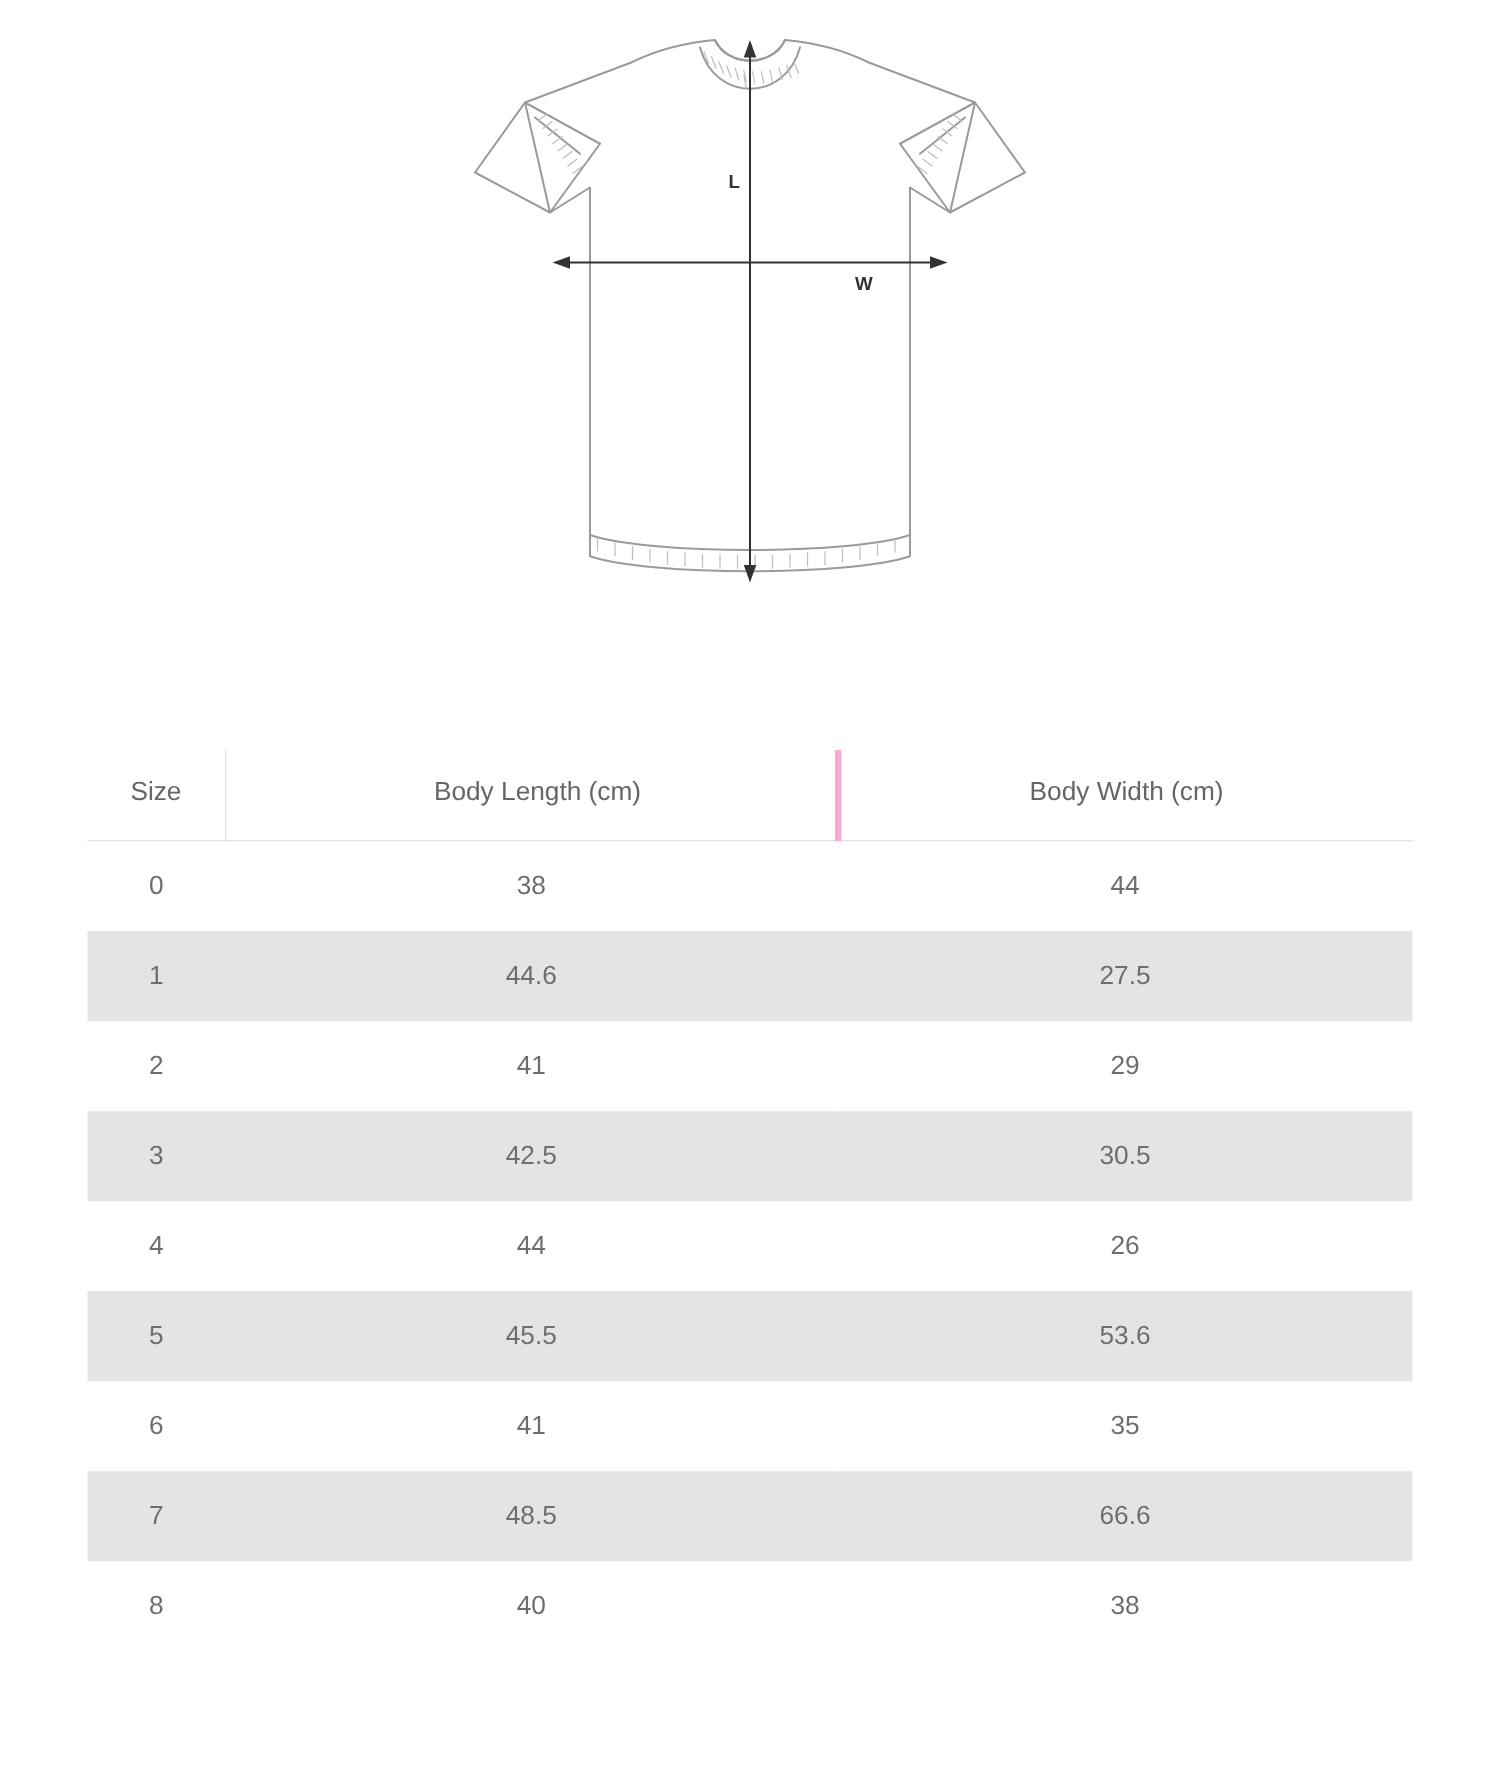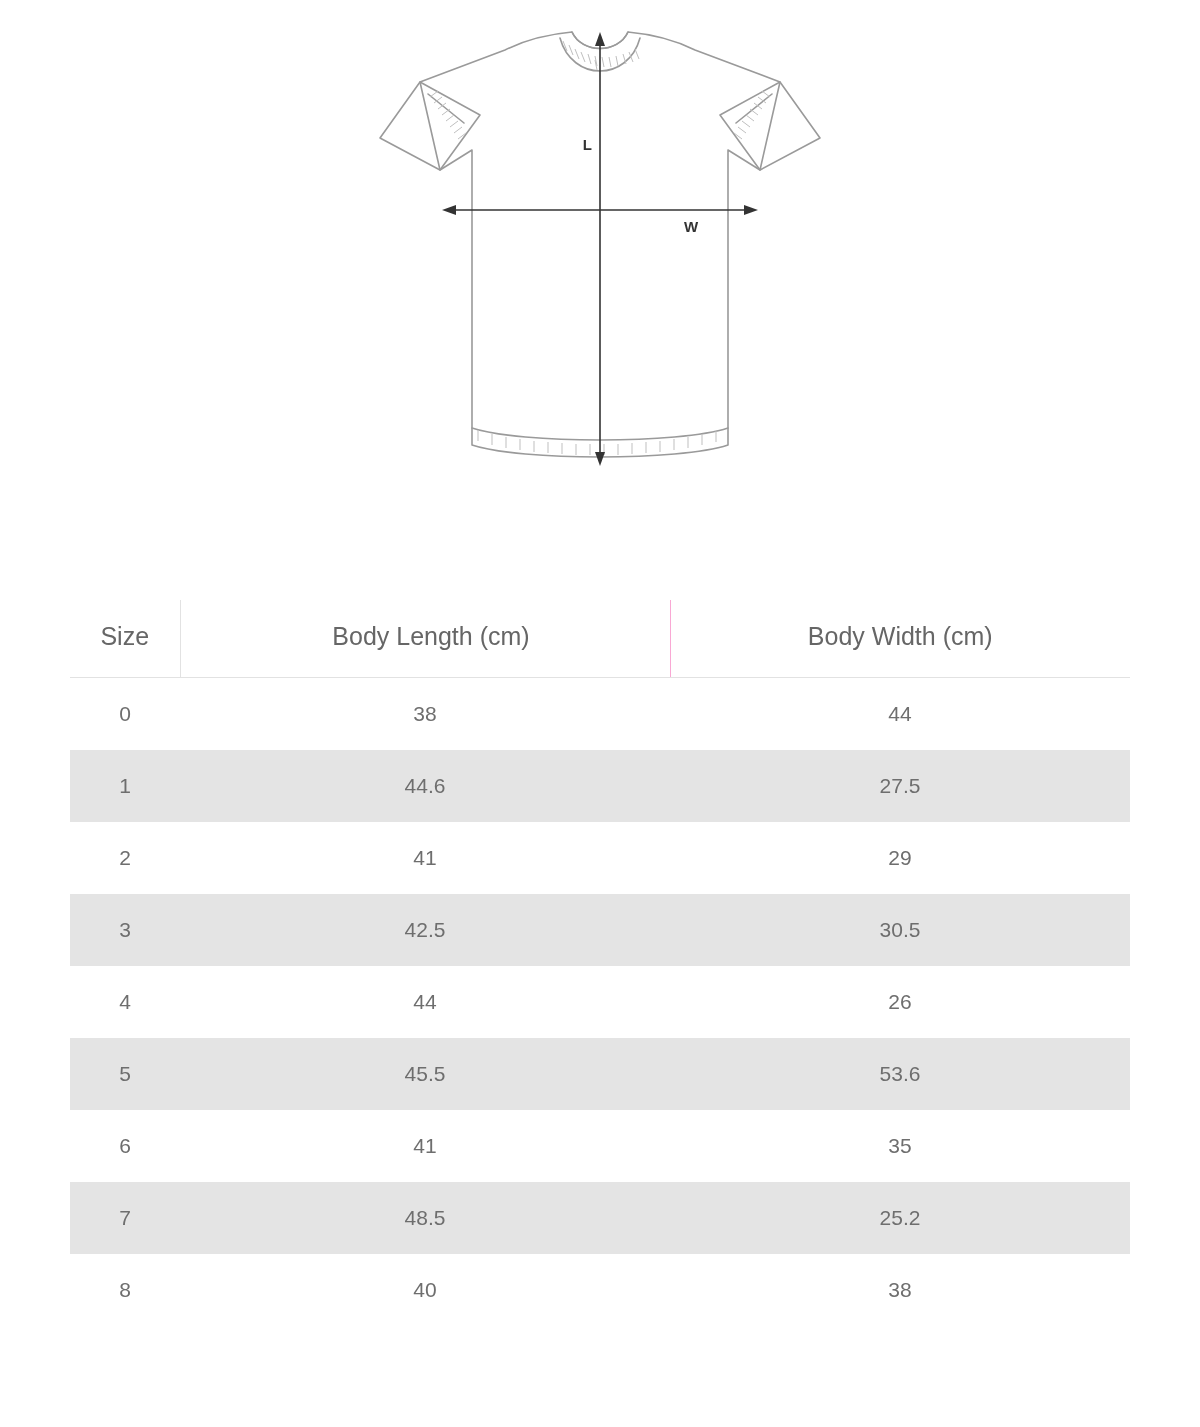--- a/index.html
+++ b/index.html
@@ -32,33 +32,33 @@
   .table-wrap {
     padding: 0 70px;
   }
   table.size-table {
     width: 100%;
     border-collapse: collapse;
     table-layout: fixed;
   }
   table.size-table th {
     font-weight: 400;
-    font-size: 25px;
+    font-size: 21px;
     color: #666666;
     padding: 22px 0 26px 0;
     text-align: center;
     border-bottom: 1px solid #e2e2e2;
   }
   table.size-table th.col-size {
     width: 110px;
     border-right: 1px solid #e2e2e2;
   }
   table.size-table th.col-len {
     width: 490px;
-    border-right: 1px solid #f9a8d4;
+    border-right: 5px solid #f9a8d4;
     padding-left: 12px;
   }
   table.size-table td {
     font-size: 21px;
     color: #6e6e6e;
     text-align: center;
     padding: 24px 0;
     font-weight: 400;
   }
   table.size-table tr.alt td {
@@ -163,21 +163,21 @@
           <td class="col-wid">53.6</td>
         </tr>
         <tr>
           <td class="col-size">6</td>
           <td class="col-len">41</td>
           <td class="col-wid">35</td>
         </tr>
         <tr class="alt">
           <td class="col-size">7</td>
           <td class="col-len">48.5</td>
-          <td class="col-wid">25.2</td>
+          <td class="col-wid">66.6</td>
         </tr>
         <tr>
           <td class="col-size">8</td>
           <td class="col-len">40</td>
           <td class="col-wid">38</td>
         </tr>
       </tbody>
     </table>
   </div>
 

